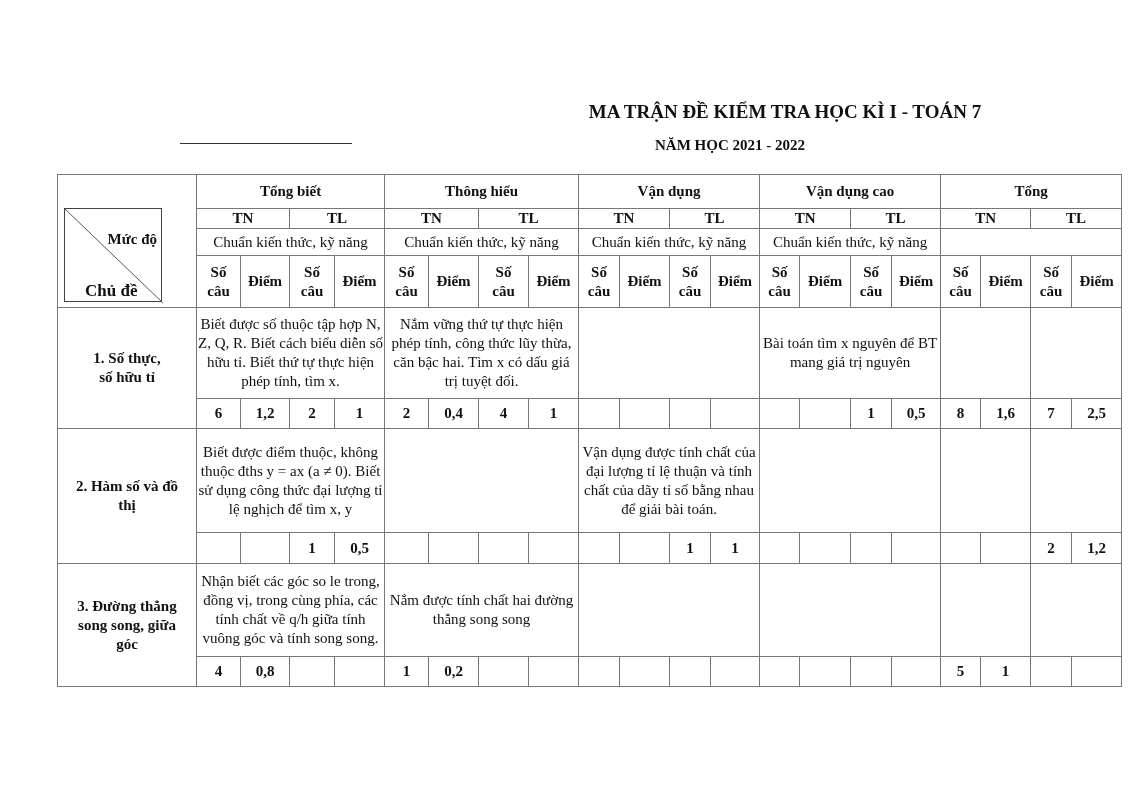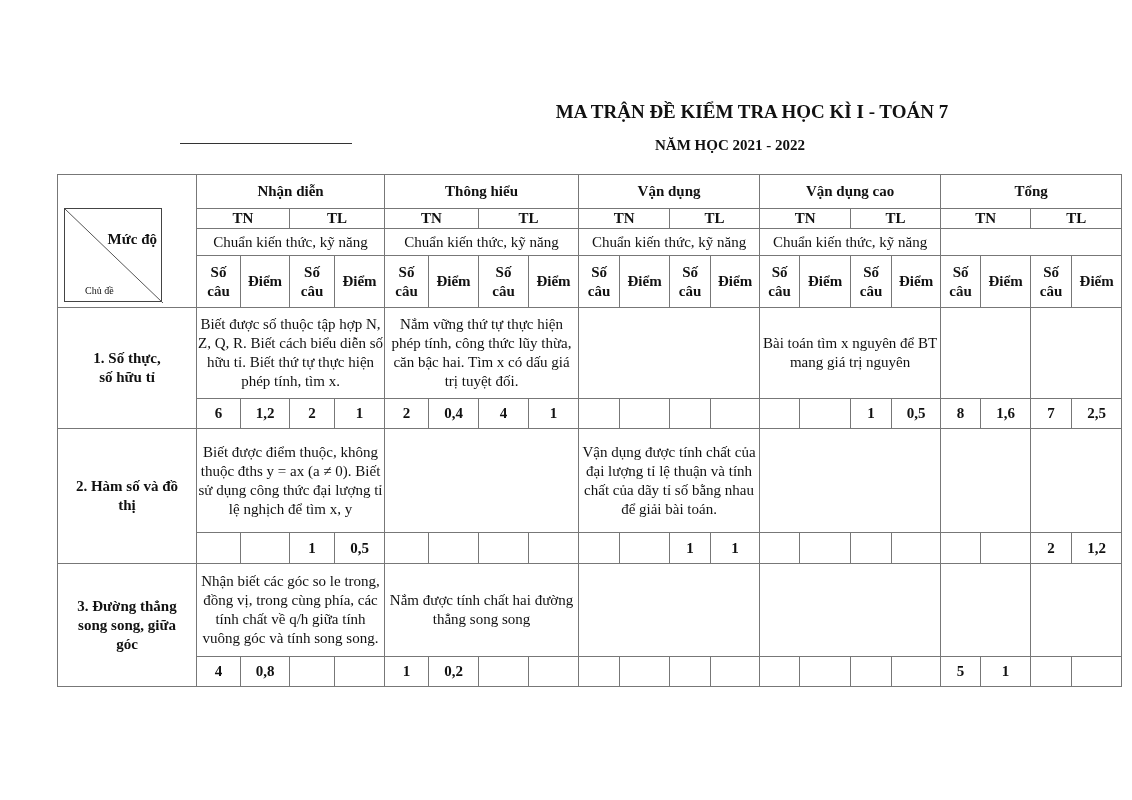--- a/index.html
+++ b/index.html
@@ -1,41 +1,41 @@
 <!DOCTYPE html>
 <html><head>
 <meta charset="utf-8">
 <style>
   html, body { margin: 0; padding: 0; background: #ffffff; }
   body { width: 1132px; height: 800px; position: relative; overflow: hidden;
          font-family: "Liberation Serif", "DejaVu Serif", serif; color: #111; }
   .hdr { position: absolute; font-weight: bold; text-align: center; white-space: nowrap; }
   .left-hdr { left: 150px; width: 260px; top: 103px; font-size: 15px; line-height: 20px; }
   .underline { position: absolute; left: 180px; top: 143px; width: 172px; height: 1px; background: #333; }
-  .right-hdr1 { left: 552px; width: 400px; top: 100px; font-size: 19px; line-height: 24px; }
+  .right-hdr1 { left: 585px; width: 400px; top: 100px; font-size: 19px; line-height: 24px; }
   .right-hdr2 { left: 585px; width: 290px; top: 123px; font-size: 15px; line-height: 20px; margin-top: 12px; }
 
   table.matrix { position: absolute; left: 57px; top: 174px; border-collapse: collapse;
                  table-layout: fixed; width: 1064px; }
   table.matrix td { border: 1px solid #777; padding: 0; text-align: center; vertical-align: middle;
                     font-size: 15px; line-height: 19px; overflow: hidden; }
   .lvl { font-size: 15px; font-weight: bold; }
   .tntl { font-size: 15px; font-weight: bold; }
   .ckt { font-size: 15.5px; white-space: nowrap; }
   .sc { font-size: 14.5px; font-weight: bold; line-height: 15px; }
   .desc { font-size: 15px; line-height: 19px; padding: 0 4px; }
   .topic { font-weight: bold; font-size: 15px; line-height: 19px; }
   .num { font-weight: bold; font-size: 15.5px; }
 
   .diag-cell { position: relative; }
   .diag-box { position: absolute; left: 6px; top: 33px; width: 98px; height: 94px;
               border: 1.5px solid #444; box-sizing: border-box; }
   .diag-box svg { position: absolute; left: 0; top: 0; }
   .diag-top { position: absolute; right: 4px; top: 21px; font-weight: bold; font-size: 15px; }
-  .diag-bot { position: absolute; left: 20px; bottom: 1px; font-weight: normal; font-size: 10px; text-align: center; }
+  .diag-bot { position: absolute; left: 20px; bottom: 1px; font-weight: bold; font-size: 17px; text-align: center; }
 </style>
 </head>
 <body>
 
 <div class="hdr left-hdr">
 </div>
 <div class="underline"></div>
 <div class="hdr right-hdr1">MA TRẬN ĐỀ KIỂM TRA HỌC KÌ I - TOÁN 7</div>
 <div class="hdr right-hdr2">NĂM HỌC 2021 - 2022</div>
 
@@ -68,21 +68,21 @@
       <tr style="height:34px">
     <td rowspan="4" class="diag-cell">
       <div class="diag-box">
         <svg width="98" height="94">
           <line x1="0" y1="0" x2="98" y2="94" stroke="#555" stroke-width="1"></line>
         </svg>
         <span class="diag-top">Mức độ</span>
         <span class="diag-bot">Chủ đề</span>
       </div>
     </td>
-    <td colspan="4" class="lvl">Nhận diễn</td>
+    <td colspan="4" class="lvl">Tổng biết</td>
     <td colspan="4" class="lvl">Thông hiểu</td>
     <td colspan="4" class="lvl">Vận dụng</td>
     <td colspan="4" class="lvl">Vận dụng cao</td>
     <td colspan="4" class="lvl">Tổng</td>
   </tr>
 
   <tr style="height:17px">
     <td colspan="2" class="tntl">TN</td>
     <td colspan="2" class="tntl">TL</td>
     <td colspan="2" class="tntl">TN</td>

